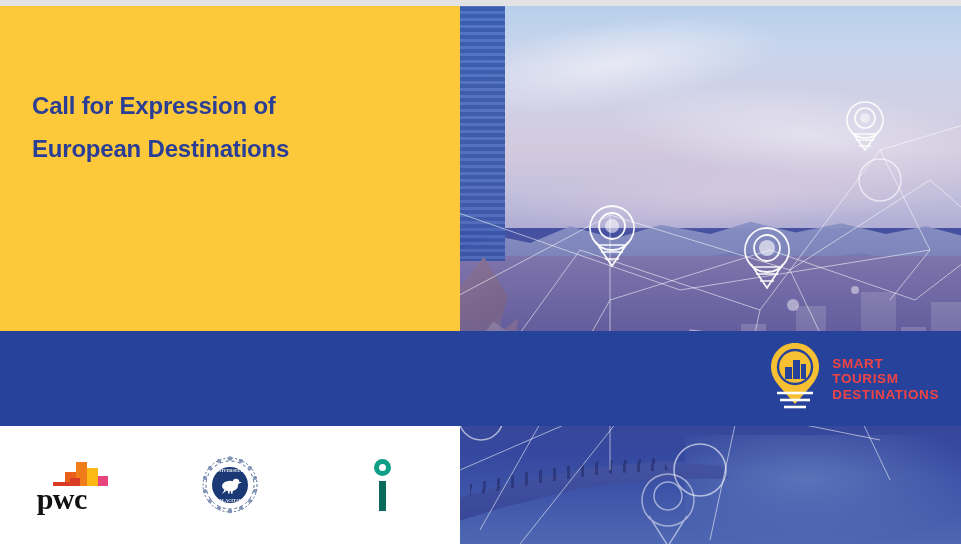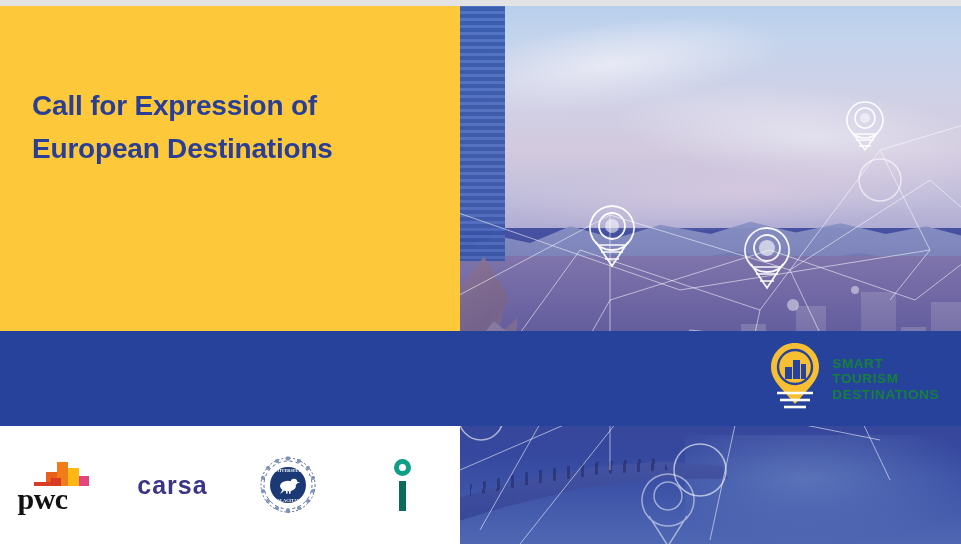--- a/index.html
+++ b/index.html
@@ -61,30 +61,30 @@
         clip-path:polygon(0% 70%,24% 46%,50% 28%,74% 22%,76% 44%,50% 52%,24% 70%,0% 92%);opacity:.8;}
   .photo .tint{position:absolute;left:0;top:0;width:100%;height:100%;
         background:linear-gradient(180deg,rgba(110,120,200,.08) 0%,rgba(95,85,165,.22) 45%,rgba(50,60,150,.35) 72%,rgba(40,55,150,.45) 100%);}
 
   
   .netsvg{position:absolute;left:0;top:0;width:100%;height:100%;}
 
   
   .yellow{position:absolute;left:0;top:0;width:460px;height:331px;background:#fdc93b;}
   .title{position:absolute;left:32px;top:84px;width:390px;
-         color:#2a3e96;font-size:28px;line-height:43px;font-weight:bold;
+         color:#2a3e96;font-size:24px;line-height:43px;font-weight:bold;
          letter-spacing:-0.2px;}
 
   
   .blueband{position:absolute;left:0;top:331px;width:961px;height:95px;background:#27429b;z-index:10;}
 
   
   .stdlogo{position:absolute;right:22px;top:339px;height:80px;display:flex;align-items:center;gap:11px;z-index:20;}
   .stdmark{position:relative;width:52px;height:76px;}
-  .stdwords{color:#15803d;font-weight:bold;font-size:13.5px;line-height:15.5px;letter-spacing:.6px;}
+  .stdwords{color:#ef4444;font-weight:bold;font-size:13.5px;line-height:15.5px;letter-spacing:.6px;}
 
   
   .logobar{position:absolute;left:0;top:426px;width:460px;height:118px;background:#ffffff;z-index:15;}
   .logorow{position:absolute;left:0;top:0;width:460px;height:118px;display:flex;align-items:center;}
   .logoslot{flex:1;display:flex;align-items:center;justify-content:center;height:100%;}
 
   
   .pwc{position:relative;width:80px;height:62px;}
   .pwc .blocks{position:absolute;left:28px;top:0;width:52px;height:32px;}
   .pwc .b{position:absolute;bottom:0;}
@@ -239,23 +239,20 @@
             <span class="b" style="left:11px; width:11px;height:24px;background:#f07d1a;"></span>
             <span class="b" style="left:22px; width:11px;height:18px;background:#fdb913;"></span>
             <span class="b" style="left:33px; width:10px;height:10px;background:#e6447e;"></span>
             <span class="b" style="left:5px;  width:10px;height:8px; background:#d93b24;"></span>
           </div>
           <div class="redbar"></div>
           <div class="word">pwc</div>
         </div>
       </div>
 
-      <div class="logoslot">
-        <span class="carsa">carsa</span>
-      </div>
 
       <div class="logoslot">
         <div class="uma">
           <svg width="58" height="58" viewBox="0 0 58 58">
             <g fill="none" stroke="#4f6796" stroke-width="1">
               <circle cx="29" cy="29" r="27" stroke-dasharray="2 2"></circle>
               <circle cx="29" cy="29" r="24" stroke-dasharray="3 3"></circle>
             </g>
             <g fill="#6e83ab" opacity="0.85">
               <circle cx="29" cy="2.5" r="2.2"></circle>

